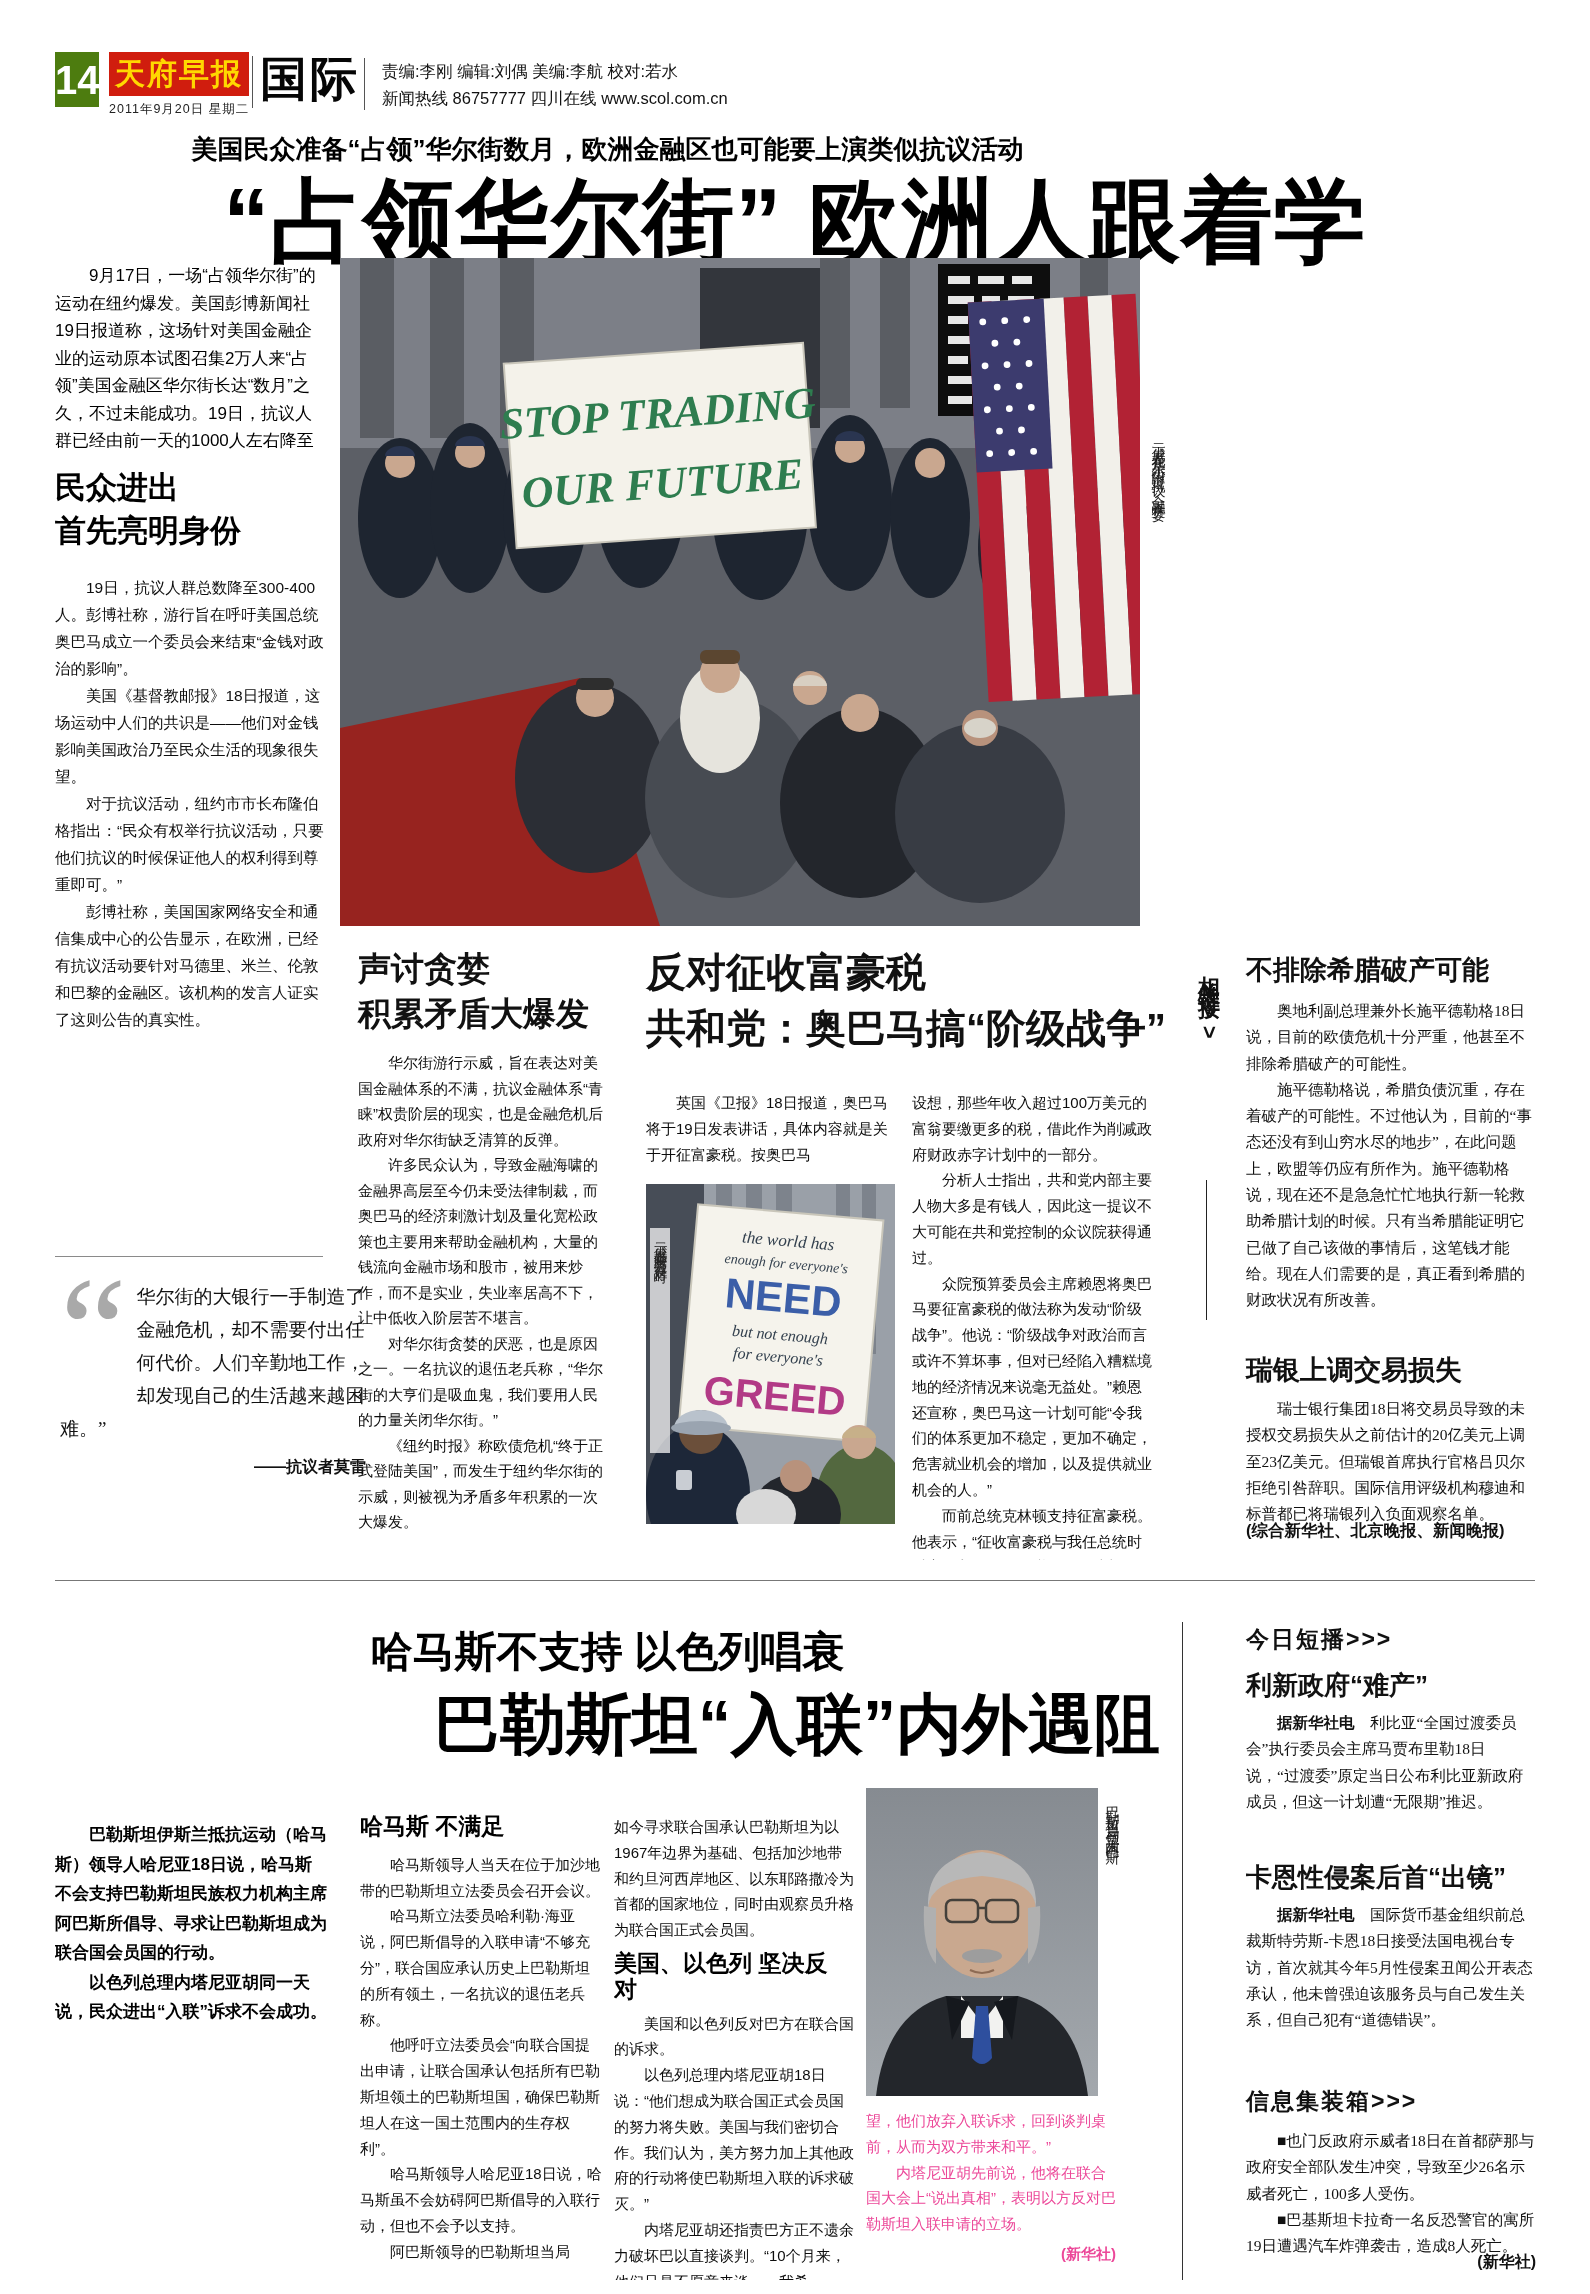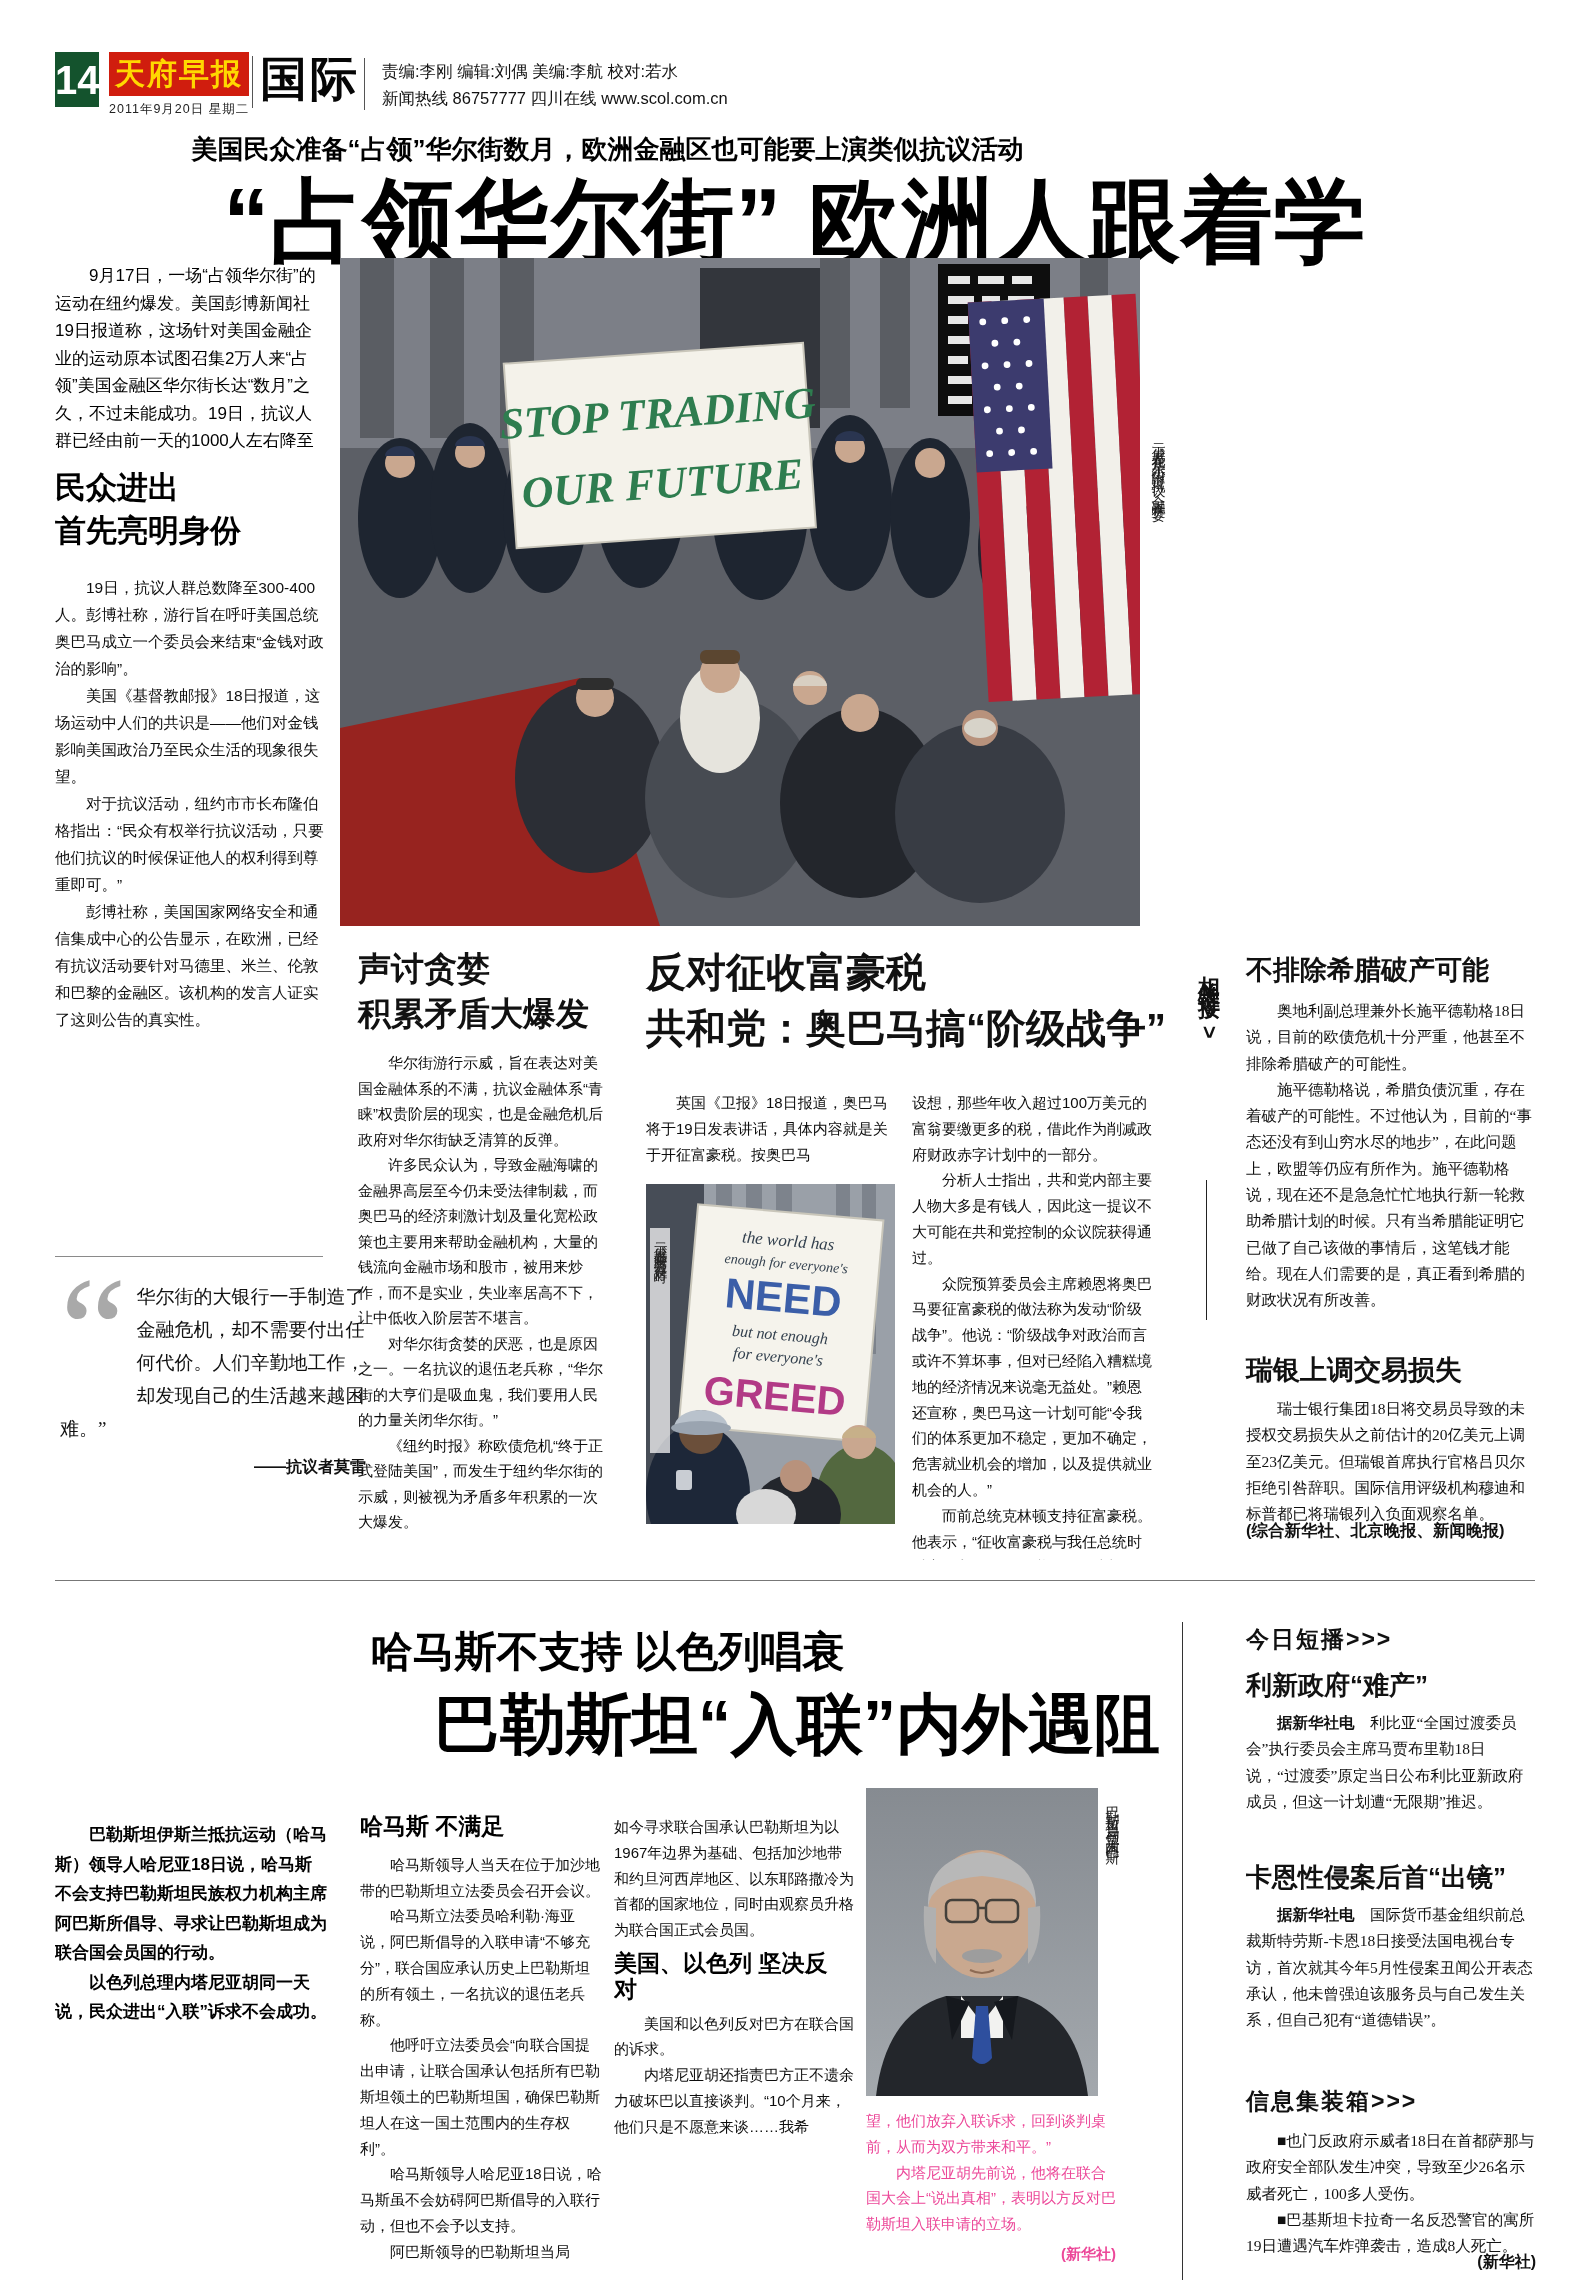--- a/index.html
+++ b/index.html
@@ -10,21 +10,21 @@
     background:#ffffff; color:#111; overflow:hidden;
   }
   .abs { position:absolute; }
   .serif { font-family:"Liberation Serif","DejaVu Serif",serif; }
   .vtext { writing-mode:vertical-rl; }
   .col p { margin:0; text-indent:2em; }
   .col p.noindent { text-indent:0; }
   .clip { overflow:hidden; }
 
   
-  .pageno { left:55px; top:52px; width:44px; height:55px; background:#14532d; color:#fff;
+  .pageno { left:55px; top:52px; width:44px; height:55px; background:#4d7c0f; color:#fff;
             font-size:40px; font-weight:800; text-align:center; line-height:56px; }
   .logo { left:109px; top:52px; width:140px; height:44px; background:#d01d0e;
           color:#ffd800; font-family:"Liberation Serif",serif; font-weight:900;
           font-size:30px; text-align:center; line-height:44px; letter-spacing:2px; }
   .hdr-date { left:109px; top:101px; font-size:12.5px; color:#222; letter-spacing:1px; }
   .hdr-sep { background:#555; width:1px; }
   .section-name { left:260px; top:48px; font-size:47px; font-weight:700;
                   font-family:"Liberation Serif",serif; letter-spacing:3px; color:#050505; }
   .credits { left:382px; top:58px; font-size:16.5px; color:#111; line-height:27px; }
 
@@ -378,20 +378,21 @@
     <p>哈马斯立法委员哈利勒·海亚说，阿巴斯倡导的入联申请“不够充分”，联合国应承认历史上巴勒斯坦的所有领土，一名抗议的退伍老兵称。</p>
     <p>他呼吁立法委员会“向联合国提出申请，让联合国承认包括所有巴勒斯坦领土的巴勒斯坦国，确保巴勒斯坦人在这一国土范围内的生存权利”。</p>
     <p>哈马斯领导人哈尼亚18日说，哈马斯虽不会妨碍阿巴斯倡导的入联行动，但也不会予以支持。</p>
     <p>阿巴斯领导的巴勒斯坦当局</p>
   </div>
 
   <div class="abs b-col3 col clip">
     <p class="noindent">如今寻求联合国承认巴勒斯坦为以1967年边界为基础、包括加沙地带和约旦河西岸地区、以东耶路撒冷为首都的国家地位，同时由观察员升格为联合国正式会员国。</p>
     <div class="col-subhead2">美国、以色列 坚决反对</div>
     <p>美国和以色列反对巴方在联合国的诉求。</p>
+    <p>以色列总理内塔尼亚胡18日说：“他们想成为联合国正式会员国的努力将失败。美国与我们密切合作。我们认为，美方努力加上其他政府的行动将使巴勒斯坦入联的诉求破灭。”</p>
     <p>内塔尼亚胡还指责巴方正不遗余力破坏巴以直接谈判。“10个月来，他们只是不愿意来谈……我希</p>
   </div>
 
   <div class="abs abbas-photo photo">
     <svg width="232" height="308" viewBox="0 0 232 308">
       <defs>
         <linearGradient id="bgg" x1="0" y1="0" x2="0" y2="1">
           <stop offset="0" stop-color="#868b91"></stop>
             <stop offset="1" stop-color="#a3a8ad"></stop>
         </linearGradient>

